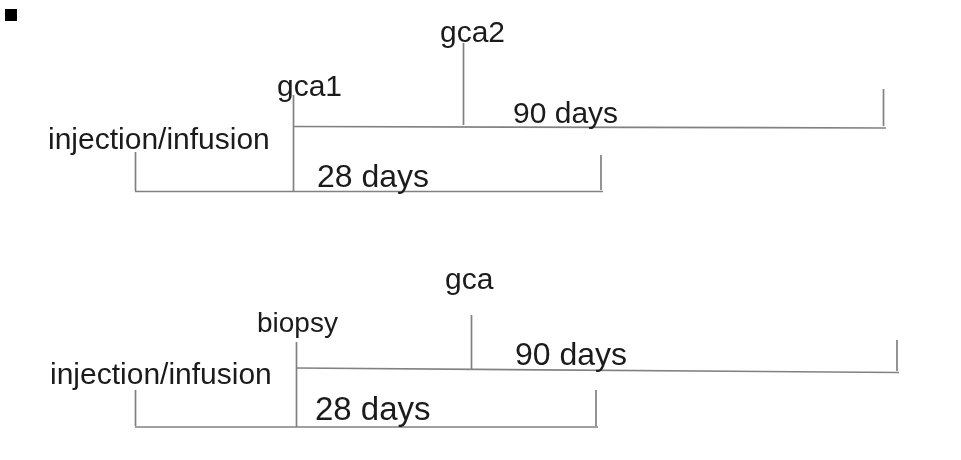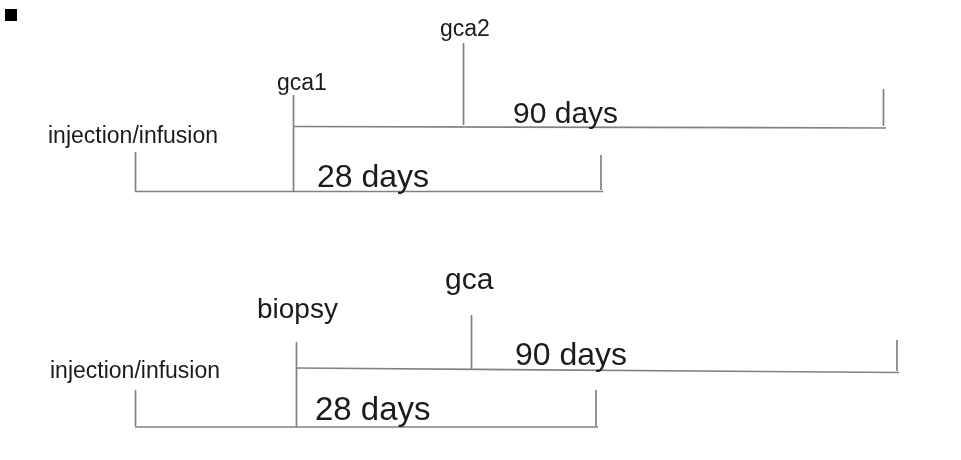--- a/index.html
+++ b/index.html
@@ -27,21 +27,21 @@
     stroke: #818181;
     stroke-width: 1.7;
     stroke-linecap: butt;
   }
   .lbl {
     position: absolute;
     white-space: nowrap;
     line-height: 1;
     color: #1b1b1b;
   }
-  .lbl-sm  { font-size: 23px; }
+  .lbl-sm  { font-size: 30px; }
   .lbl-md  { font-size: 28px; }
   .lbl-lg  { font-size: 30px; }
   .lbl-xl  { font-size: 32px; }
   .lbl-xxl { font-size: 33px; }
   .corner-marker {
     position: absolute;
     left: 5px;
     top: 9px;
     width: 12px;
     height: 12px;
@@ -74,18 +74,18 @@
     <line x1="135.5" y1="390" x2="135.5" y2="426"></line>
   </svg>
 
   <div class="lbl lbl-sm" style="left:48px;  top:124px;">injection/infusion</div>
   <div class="lbl lbl-sm" style="left:277px; top:71px;">gca1</div>
   <div class="lbl lbl-sm" style="left:440px; top:17px;">gca2</div>
   <div class="lbl lbl-lg" style="left:513px; top:98px;">90 days</div>
   <div class="lbl lbl-xl" style="left:317px; top:160px;">28 days</div>
 
   <div class="lbl lbl-sm" style="left:50px;  top:359px;">injection/infusion</div>
-  <div class="lbl lbl-md" style="left:257px; top:295px;">biopsy</div>
+  <div class="lbl lbl-md" style="left:257px; top:309px;">biopsy</div>
   <div class="lbl lbl-lg" style="left:445px; top:264px;">gca</div>
   <div class="lbl lbl-xl" style="left:515px; top:338px;">90 days</div>
   <div class="lbl lbl-xxl" style="left:315px; top:392px;">28 days</div>
 
 </div>
 
 </body></html>

